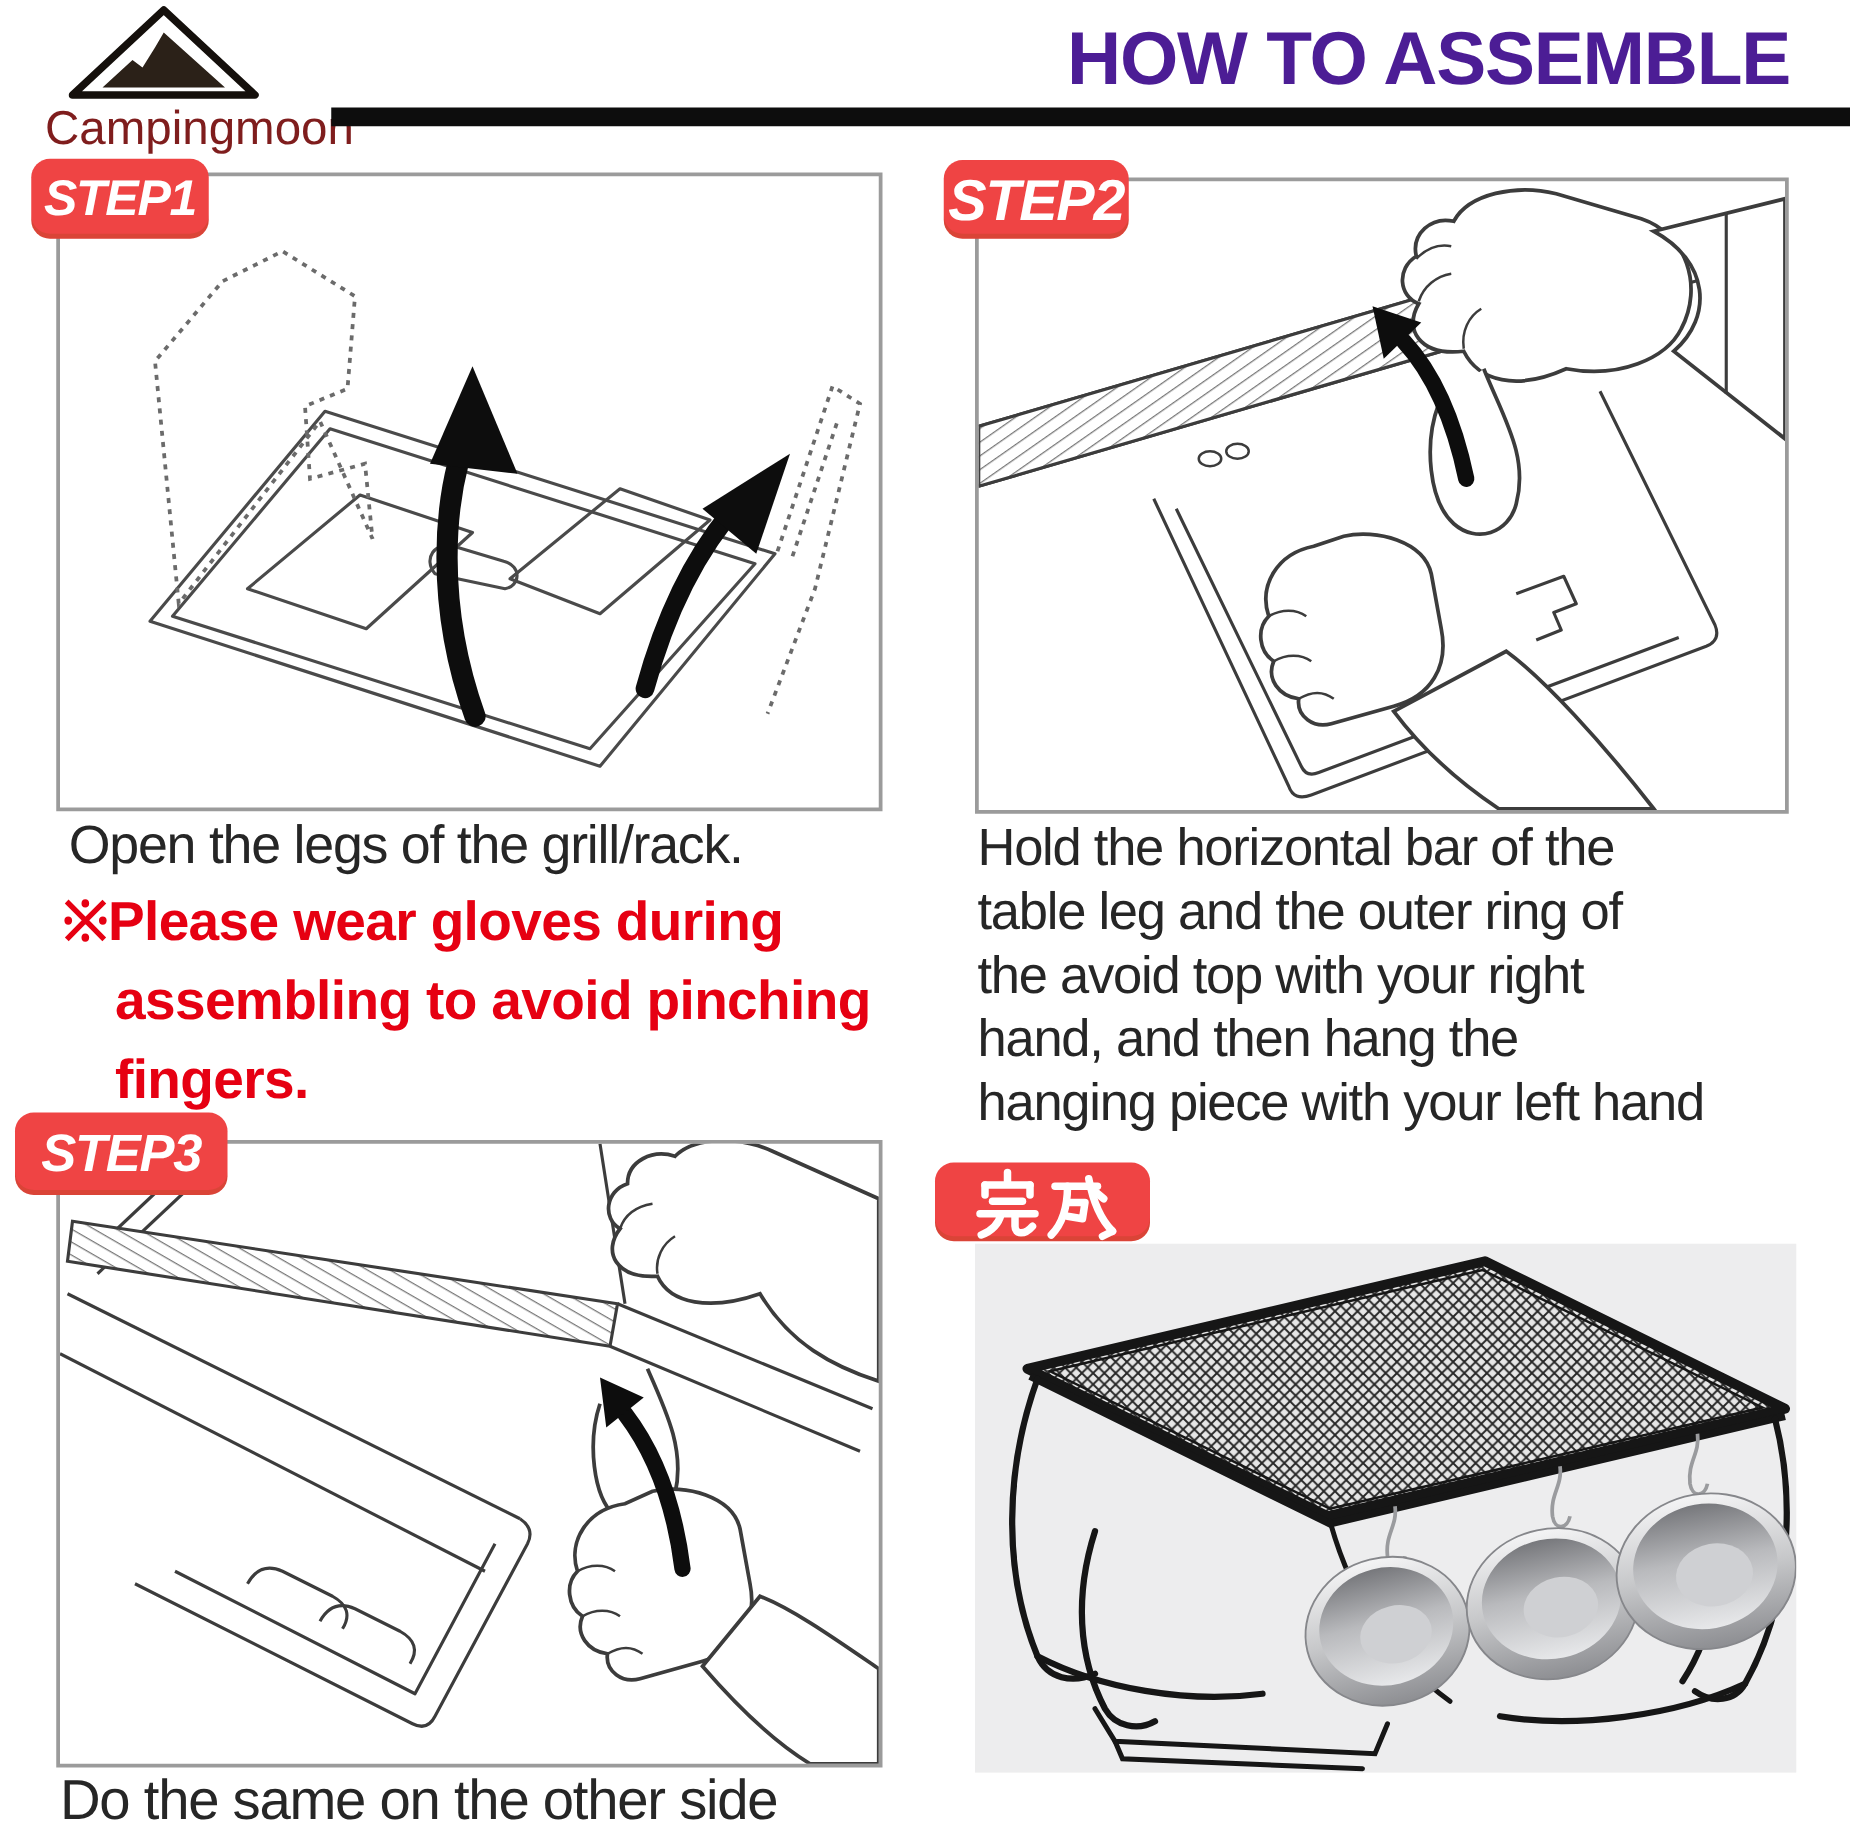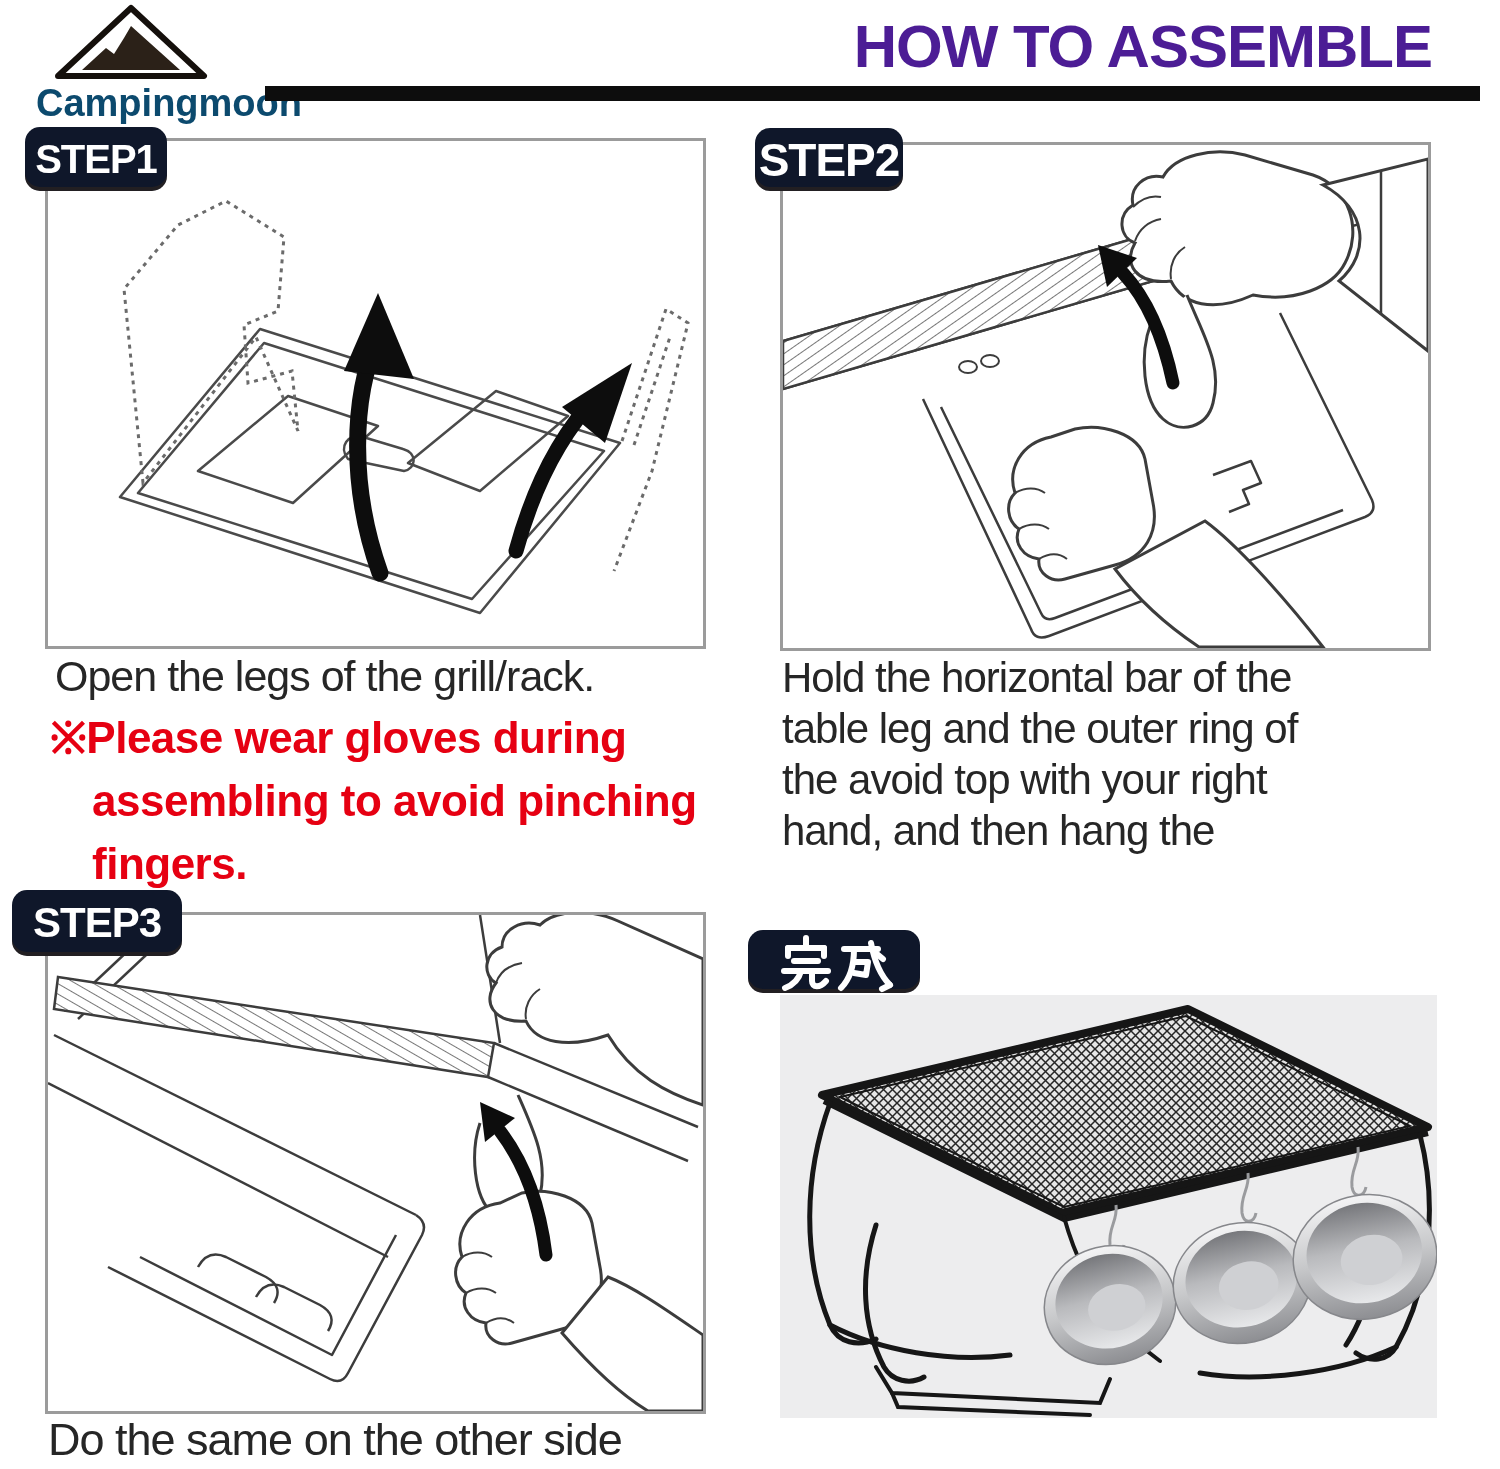--- a/index.html
+++ b/index.html
@@ -2,38 +2,38 @@
 <html><head>
 <meta charset="utf-8">
 <style>
   html,body{margin:0;padding:0;background:#fff;}
   #canvas{position:relative;width:1500px;height:1469px;background:#fff;overflow:hidden;
           font-family:"Liberation Sans",sans-serif;}
 
   
   .logo-wrap{position:absolute;left:0;top:2px;width:262px;text-align:center;}
   .logo-wrap svg{display:block;margin:0 auto;}
-  .brand{font-size:38px;font-weight:bold;color:#0c4a6e;letter-spacing:0;line-height:1;margin-top:2px;padding-left:36px;}
+  .brand{font-size:38px;font-weight:normal;color:#7f1d1d;letter-spacing:0;line-height:1;margin-top:2px;padding-left:36px;}
   .page-title{position:absolute;top:12px;right:68px;font-size:60px;font-weight:bold;
               color:#4c1d95;letter-spacing:-1px;white-space:nowrap;}
   .header-rule{position:absolute;left:265px;top:86px;width:1215px;height:15px;background:#0d0d0d;}
 
   
   .panel{position:absolute;border:3px solid #9b9b9b;background:#fff;}
   .panel svg{display:block;width:100%;height:100%;}
   #panel-step1{left:45px;top:138px;width:655px;height:505px;}
   #panel-step2{left:780px;top:142px;width:645px;height:503px;}
   #panel-step3{left:45px;top:912px;width:655px;height:496px;}
   #photo-done{position:absolute;left:780px;top:995px;width:657px;height:423px;background:#EDEDEE;}
   #photo-done svg{display:block;width:100%;height:100%;}
 
   
-  .badge{position:absolute;background:#0f172a;color:#fff;font-weight:bold;
+  .badge{position:absolute;background:#ef4444;color:#fff;font-weight:bold;
          display:flex;align-items:center;justify-content:center;border-radius:15px;z-index:5;
-         box-shadow:inset 0 -4px 0 rgba(120,70,0,.18);letter-spacing:-1px;}
+         box-shadow:inset 0 -4px 0 rgba(120,70,0,.18);letter-spacing:-1px;font-style:italic;}
   #badge-step1{left:25px;top:127px;width:142px;height:64px;font-size:40px;}
   #badge-step2{left:755px;top:128px;width:148px;height:63px;font-size:46px;}
   #badge-step3{left:12px;top:890px;width:170px;height:66px;font-size:42px;}
   #badge-done{left:748px;top:930px;width:172px;height:63px;}
 
   
   .caption{position:absolute;color:#262626;letter-spacing:-1px;white-space:nowrap;}
   #cap-step1{left:55px;top:652px;font-size:43px;}
   #warning{position:absolute;left:50px;top:706px;color:#E60012;font-weight:bold;
            font-size:44px;line-height:63px;letter-spacing:-0.5px;}
@@ -131,20 +131,21 @@
       </g>
       <path d="M 390,238 C 380,190 364,154 340,128" stroke="#0d0d0d" stroke-width="13" fill="none" stroke-linecap="round"></path>
       <polygon points="315,100 354,113 324,142" fill="#0d0d0d"></polygon>
     </svg>
   </div>
   <div id="cap-step2">
     <div class="cap2-line">Hold the horizontal bar of the</div>
     <div class="cap2-line">table leg and the outer ring of</div>
     <div class="cap2-line">the avoid top with your right</div>
     <div class="cap2-line">hand, and then hang the</div>
+    <div class="cap2-line">hanging piece with your left hand</div>
   </div>
 
   <div class="badge" id="badge-step3">STEP3</div>
   <div class="panel" id="panel-step3">
     <svg viewBox="0 0 655 496">
       <defs>
         <pattern id="hatchB" width="9" height="9" patternUnits="userSpaceOnUse" patternTransform="rotate(120)">
           <rect width="9" height="9" fill="#ffffff"></rect>
           <line x1="0" y1="0" x2="0" y2="9" stroke="#777777" stroke-width="2"></line>
         </pattern>

